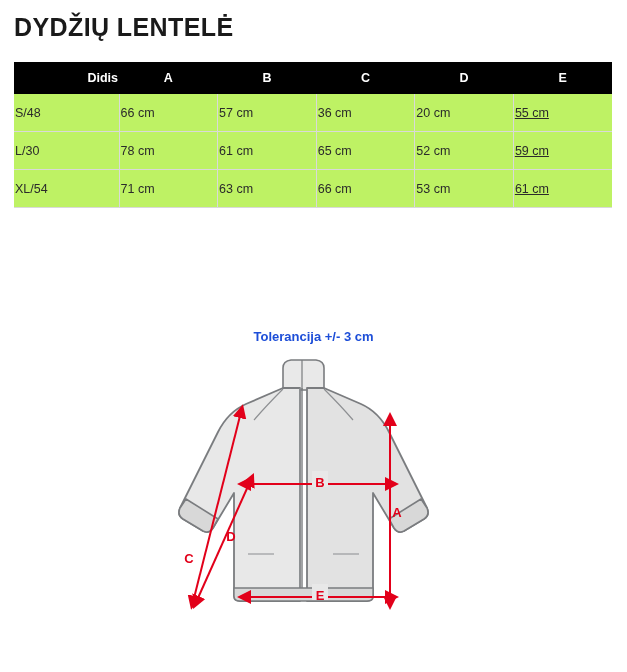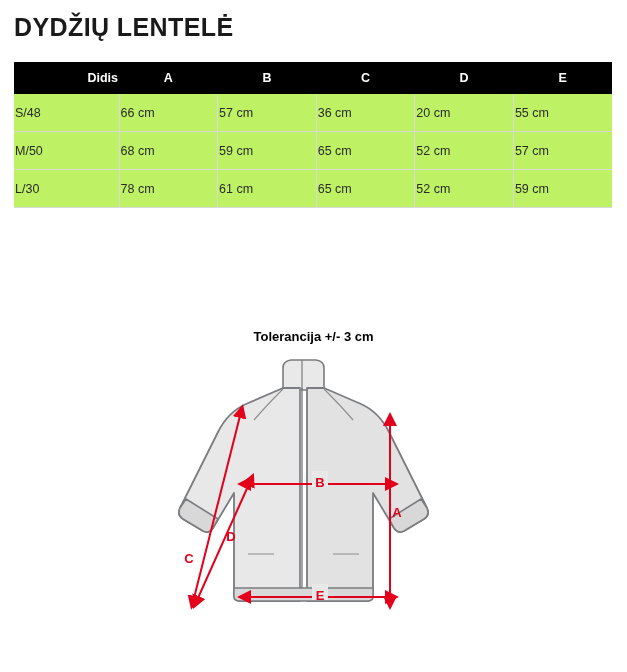--- a/index.html
+++ b/index.html
@@ -56,36 +56,37 @@
     color: #2b2b2b;
     font-size: 12.5px;
     background: #bef264;
   }
   table.size-table tbody td.first {
     border-left: none;
     border-right: 1px solid #d9d9d9;
   }
   table.size-table tbody td.last {
     border-right: none;
+    text-decoration: underline;
   }
   table.size-table tbody tr:last-child td {
     border-bottom: 1px solid #d9d9d9;
   }
   col.c-first { width: 105px; }
   col.c-rest { width: 98.6px; }
 
   .tolerance {
     position: absolute;
     left: 0;
     top: 329px;
     width: 627px;
     text-align: center;
     font-size: 13px;
     font-weight: bold;
-    color: #000000;
+    color: #1d4ed8;
   }
   .diagram {
     position: absolute;
     left: 150px;
     top: 358px;
     width: 330px;
     height: 280px;
   }
 </style>
 </head>
@@ -117,34 +118,34 @@
     <tbody>
       <tr>
         <td class="first">S/48</td>
         <td>66 cm</td>
         <td>57 cm</td>
         <td>36 cm</td>
         <td>20 cm</td>
         <td class="last">55 cm</td>
       </tr>
       <tr>
-        <td class="first">M/50</td>
-        <td>68 cm</td>
-        <td>59 cm</td>
-        <td>65 cm</td>
-        <td>52 cm</td>
-        <td class="last">57 cm</td>
-      </tr>
-      <tr>
         <td class="first">L/30</td>
         <td>78 cm</td>
         <td>61 cm</td>
         <td>65 cm</td>
         <td>52 cm</td>
         <td class="last">59 cm</td>
+      </tr>
+      <tr>
+        <td class="first">XL/54</td>
+        <td>71 cm</td>
+        <td>63 cm</td>
+        <td>66 cm</td>
+        <td>53 cm</td>
+        <td class="last">61 cm</td>
       </tr>
     </tbody>
   </table>
 
   <div class="tolerance">Tolerancija +/- 3 cm</div>
 
   <div class="diagram">
     <svg width="330" height="280" viewBox="0 0 330 280" xmlns="http://www.w3.org/2000/svg">
       <defs>
         <marker id="arrStart" markerWidth="7" markerHeight="7" refX="6" refY="3.5" orient="auto">

